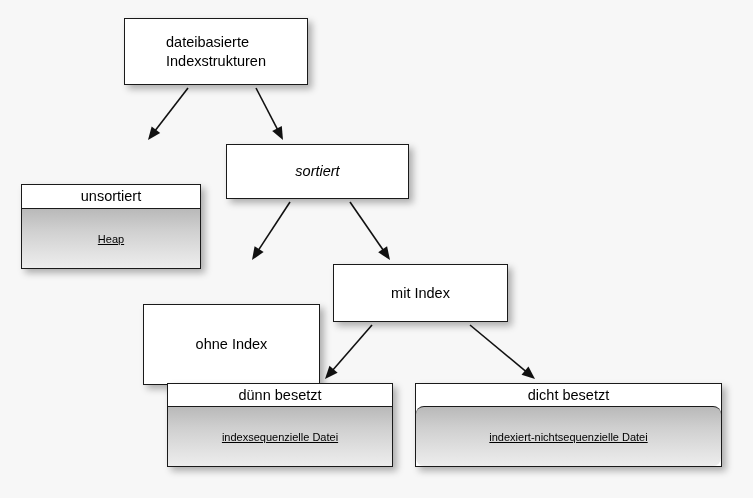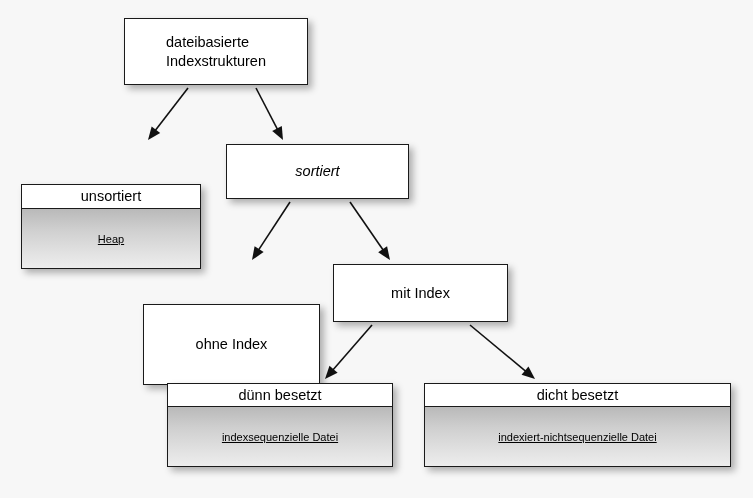--- a/index.html
+++ b/index.html
@@ -104,18 +104,18 @@
 
   <div class="node" style="left: 167px; top: 383px; width: 226px; height: 84px;">
     <div class="node-title">dünn besetzt</div>
     <div class="node-sub" style="height: 35px;">indexsequenzielle Datei</div>
   </div>
 
   <div class="node" style="left: 333px; top: 264px; width: 175px; height: 58px;">
     <div class="node-title">mit Index</div>
   </div>
 
-  <div class="node" style="left: 424px; top: 383px; width: 307px; height: 84px;">
+  <div class="node" style="left: 415px; top: 383px; width: 307px; height: 84px;">
     <div class="node-title">dicht besetzt</div>
-    <div class="node-sub" style="height: 35px;">indexiert-nichtsequenzielle Datei</div>
+    <div class="node-sub" style="height: 35px; border-radius: 8px;">indexiert-nichtsequenzielle Datei</div>
   </div>
 
 </div>
 
 </body></html>

